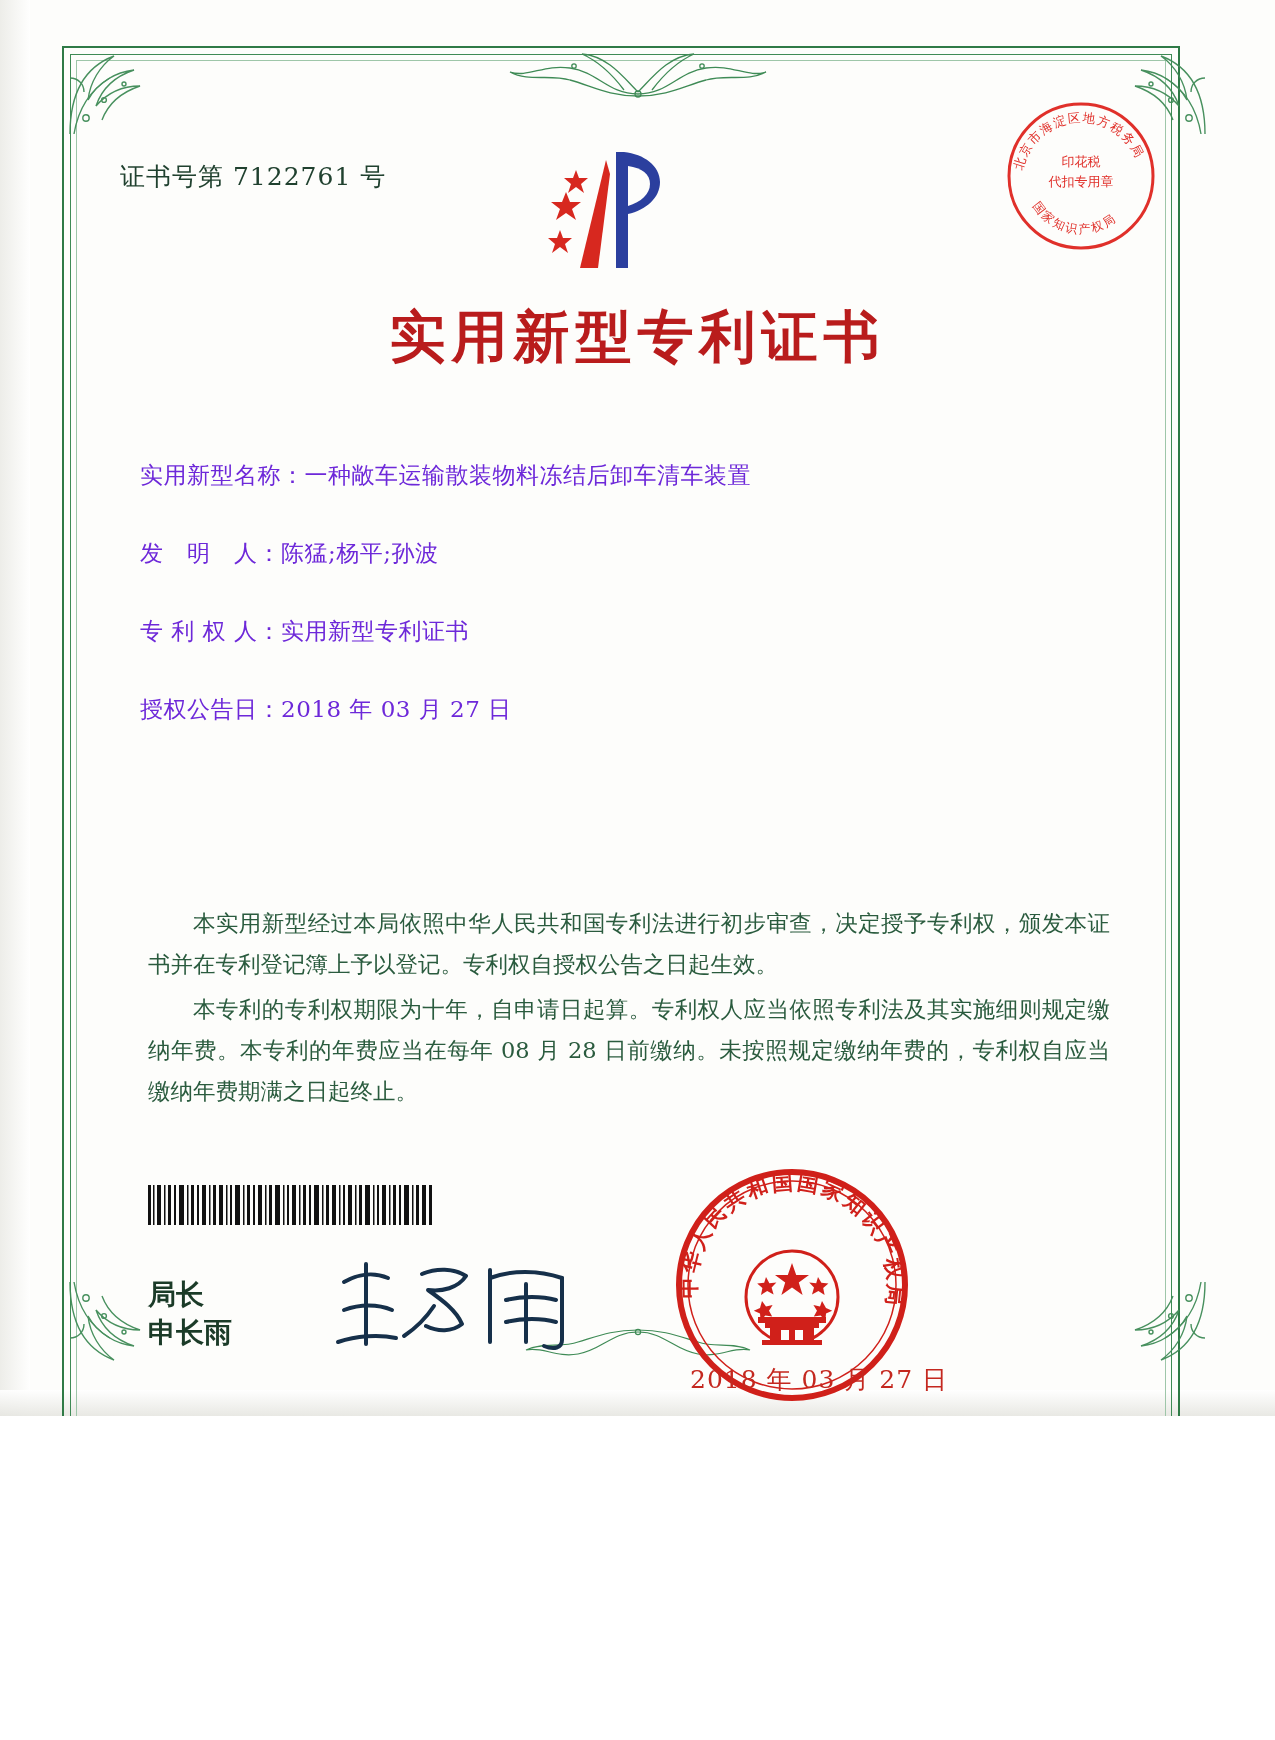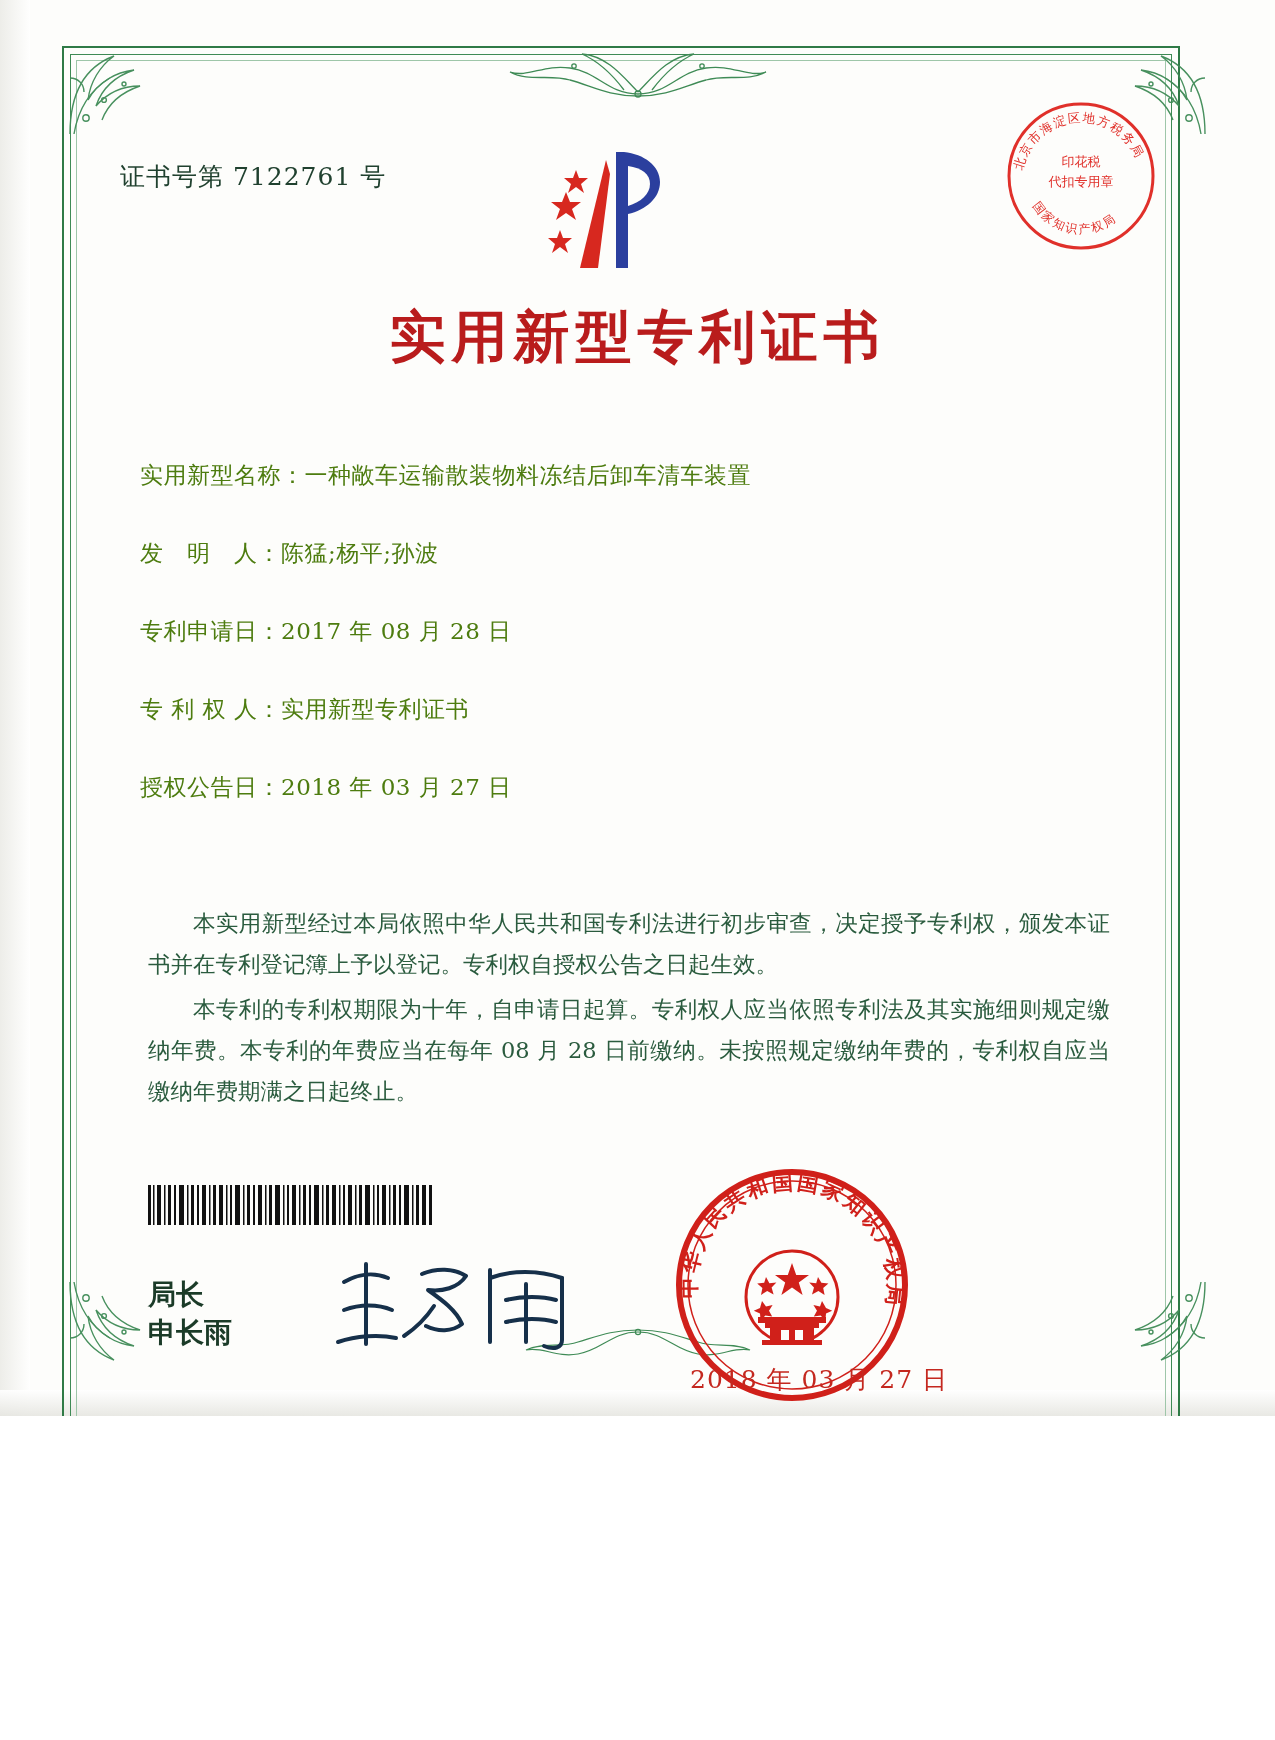--- a/index.html
+++ b/index.html
@@ -129,21 +129,21 @@
   }
 
   .fields {
     position: absolute;
     left: 140px;
     top: 460px;
     width: 1000px;
   }
   .field-row {
     font-size: 23px;
-    color: #4d7c0f;
+    color: #6d28d9;
     margin-bottom: 47px;
     letter-spacing: .5px;
     white-space: nowrap;
     font-family: "DejaVu Serif", serif;
   }
   .field-label { display: inline; }
   .field-value { display: inline; }
 
   .paras {
     position: absolute;
@@ -339,23 +339,20 @@
   </div>
 
   <div class="doc-title">实用新型专利证书</div>
 
   <div class="fields">
     <div class="field-row">
       <span class="field-label">实用新型名称：</span><span class="field-value">一种敞车运输散装物料冻结后卸车清车装置</span>
     </div>
     <div class="field-row">
       <span class="field-label">发　明　人：</span><span class="field-value">陈猛;杨平;孙波</span>
-    </div>
-    <div class="field-row">
-      <span class="field-label">专利申请日：</span><span class="field-value">2017 年 08 月 28 日</span>
     </div>
     <div class="field-row">
       <span class="field-label">专 利 权 人：</span><span class="field-value">实用新型专利证书</span>
     </div>
     <div class="field-row">
       <span class="field-label">授权公告日：</span><span class="field-value">2018 年 03 月 27 日</span>
     </div>
   </div>
 
   <div class="paras">

